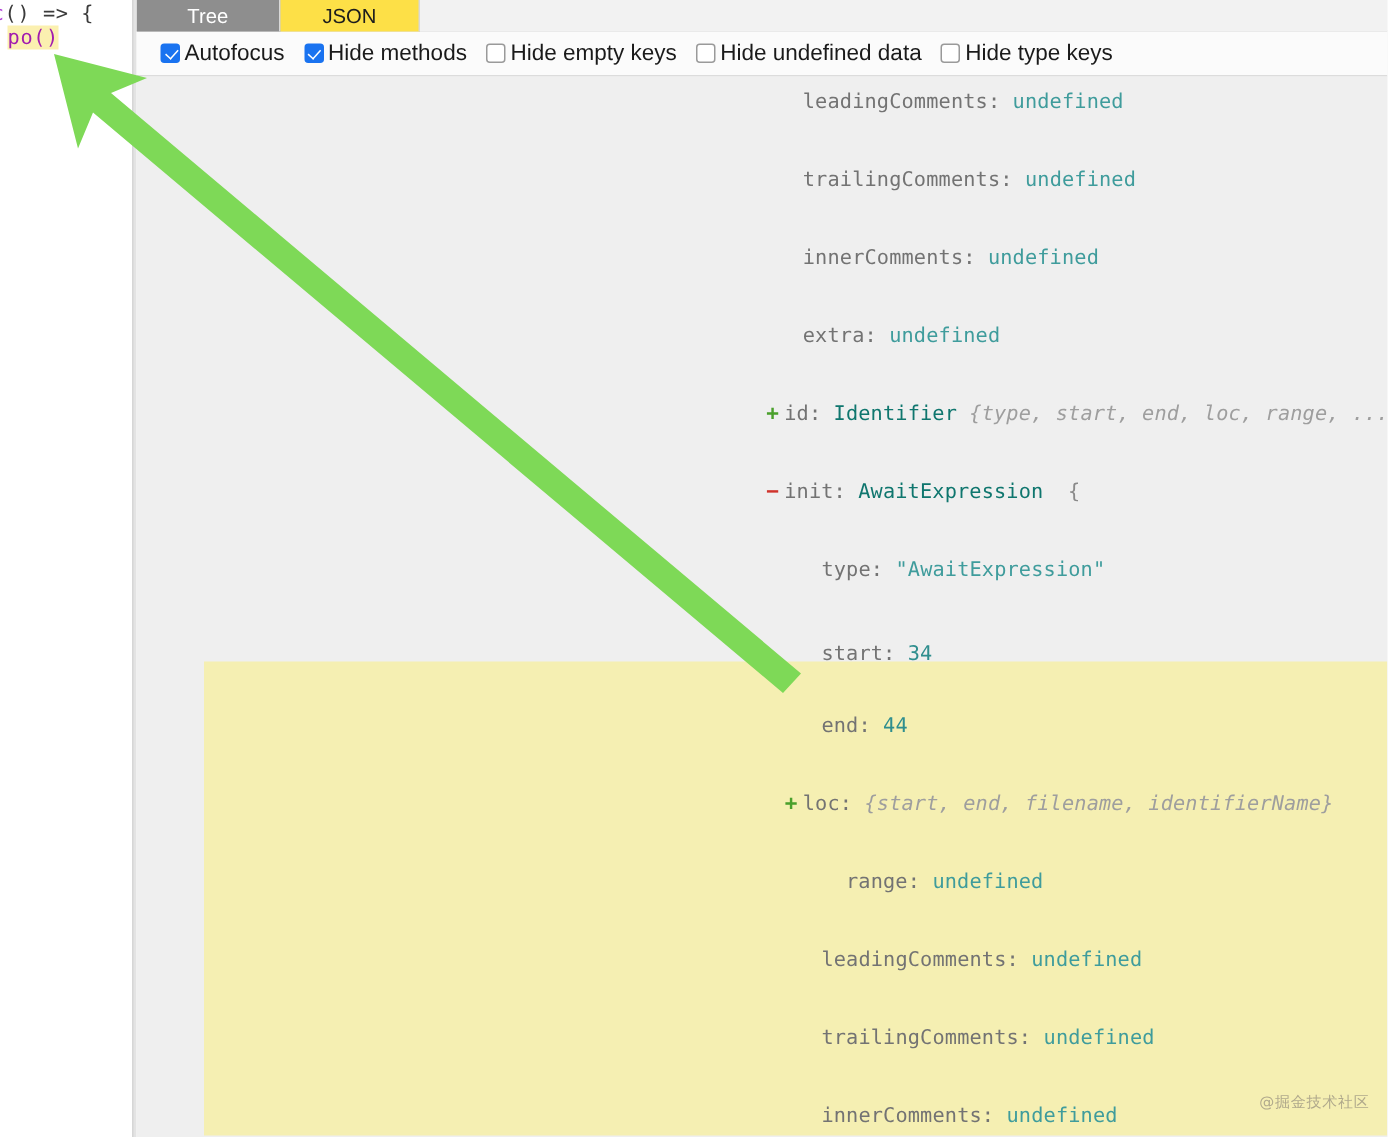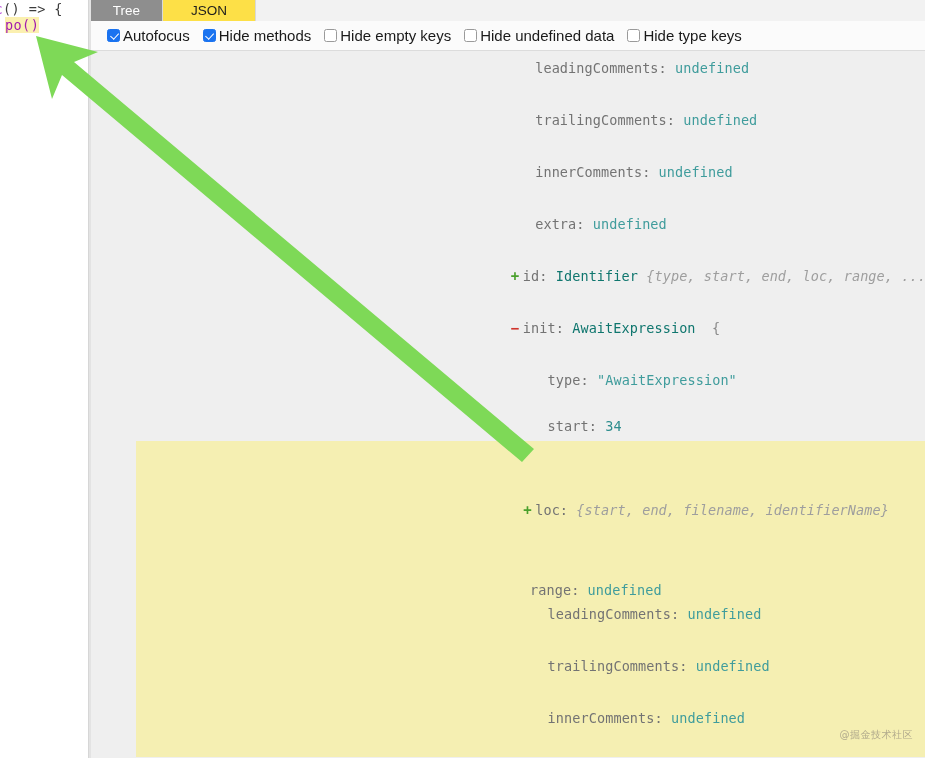--- a/index.html
+++ b/index.html
@@ -72,21 +72,21 @@
     height: 21px;
     line-height: 21px;
     text-align: center;
     font-size: 13.5px;
     color: #1d1d1d;
     background: #fde047;
     border-right: 1px solid #d8d8d8;
     cursor: default;
     user-select: none;
   }
-  .tab.tab-tree { width: 72px; }
+  .tab.tab-tree { width: 96px; }
   .tab.tab-json { width: 93px; }
   .tab.active {
     background: #8e8e8e;
     color: #ffffff;
   }
   .tab-filler {
     flex: 1;
     height: 21px;
     background: #f2f2f2;
   }
@@ -255,23 +255,24 @@
     <div id="tree-body">
       <div id="hl-block" style="top: 390px; height: 338px;"></div>
       <div id="rows-host">
           <div class="row" style="top: 0px;"><span class="row-inner" style="left: 444.2px;"><span class="k-key">leadingComments: </span><span class="k-val">undefined</span></span></div>
           <div class="row" style="top: 26px;"><span class="row-inner" style="left: 444.2px;"><span class="k-key">trailingComments: </span><span class="k-val">undefined</span></span></div>
           <div class="row" style="top: 52px;"><span class="row-inner" style="left: 444.2px;"><span class="k-key">innerComments: </span><span class="k-val">undefined</span></span></div>
           <div class="row" style="top: 78px;"><span class="row-inner" style="left: 444.2px;"><span class="k-key">extra: </span><span class="k-val">undefined</span></span></div>
           <div class="row" style="top: 104px;"><span class="expander plus" style="left: 419.8px;">+</span><span class="row-inner" style="left: 431.8px;"><span class="k-key">id: </span><span class="k-type">Identifier</span><span class="k-preview"> {type, start, end, loc, range, ... +5}</span></span></div>
           <div class="row" style="top: 130px;"><span class="expander minus" style="left: 419.8px;">−</span><span class="row-inner" style="left: 431.8px;"><span class="k-key">init: </span><span class="k-type">AwaitExpression</span><span class="k-brace">  {</span></span></div>
           <div class="row" style="top: 156px;"><span class="row-inner" style="left: 456.6px;"><span class="k-key">type: </span><span class="k-str">"AwaitExpression"</span></span></div>
-          <div class="row" style="top: 176px;"><span class="row-inner" style="left: 456.6px;"><span class="k-key">start: </span><span class="k-num">34</span></span></div>
+          <div class="row" style="top: 186px;"><span class="row-inner" style="left: 456.6px;"><span class="k-key">start: </span><span class="k-num">34</span></span></div>
+          <div class="row" style="top: 208px;"><span class="row-inner" style="left: 456.6px;"><span class="k-key">end: </span><span class="k-num">44</span></span></div>
           <div class="row" style="top: 234px;"><span class="expander plus" style="left: 432.2px;">+</span><span class="row-inner" style="left: 444.2px;"><span class="k-key">loc: </span><span class="k-preview">{start, end, filename, identifierName}</span></span></div>
-          <div class="row" style="top: 260px;"><span class="row-inner" style="left: 439px; margin-top: 28px;"><span class="k-key">range: </span><span class="k-val">undefined</span></span></div>
+          <div class="row" style="top: 260px;"><span class="row-inner" style="left: 473px;"><span class="k-key">range: </span><span class="k-val">undefined</span></span></div>
           <div class="row" style="top: 286px;"><span class="row-inner" style="left: 456.6px;"><span class="k-key">leadingComments: </span><span class="k-val">undefined</span></span></div>
           <div class="row" style="top: 312px;"><span class="row-inner" style="left: 456.6px;"><span class="k-key">trailingComments: </span><span class="k-val">undefined</span></span></div>
           <div class="row" style="top: 338px;"><span class="row-inner" style="left: 456.6px;"><span class="k-key">innerComments: </span><span class="k-val">undefined</span></span></div>
         </div>
     </div>
 
     <div id="watermark">@掘金技术社区</div>
   </div>
 
   <svg id="arrow-svg" viewBox="0 0 925 758">

